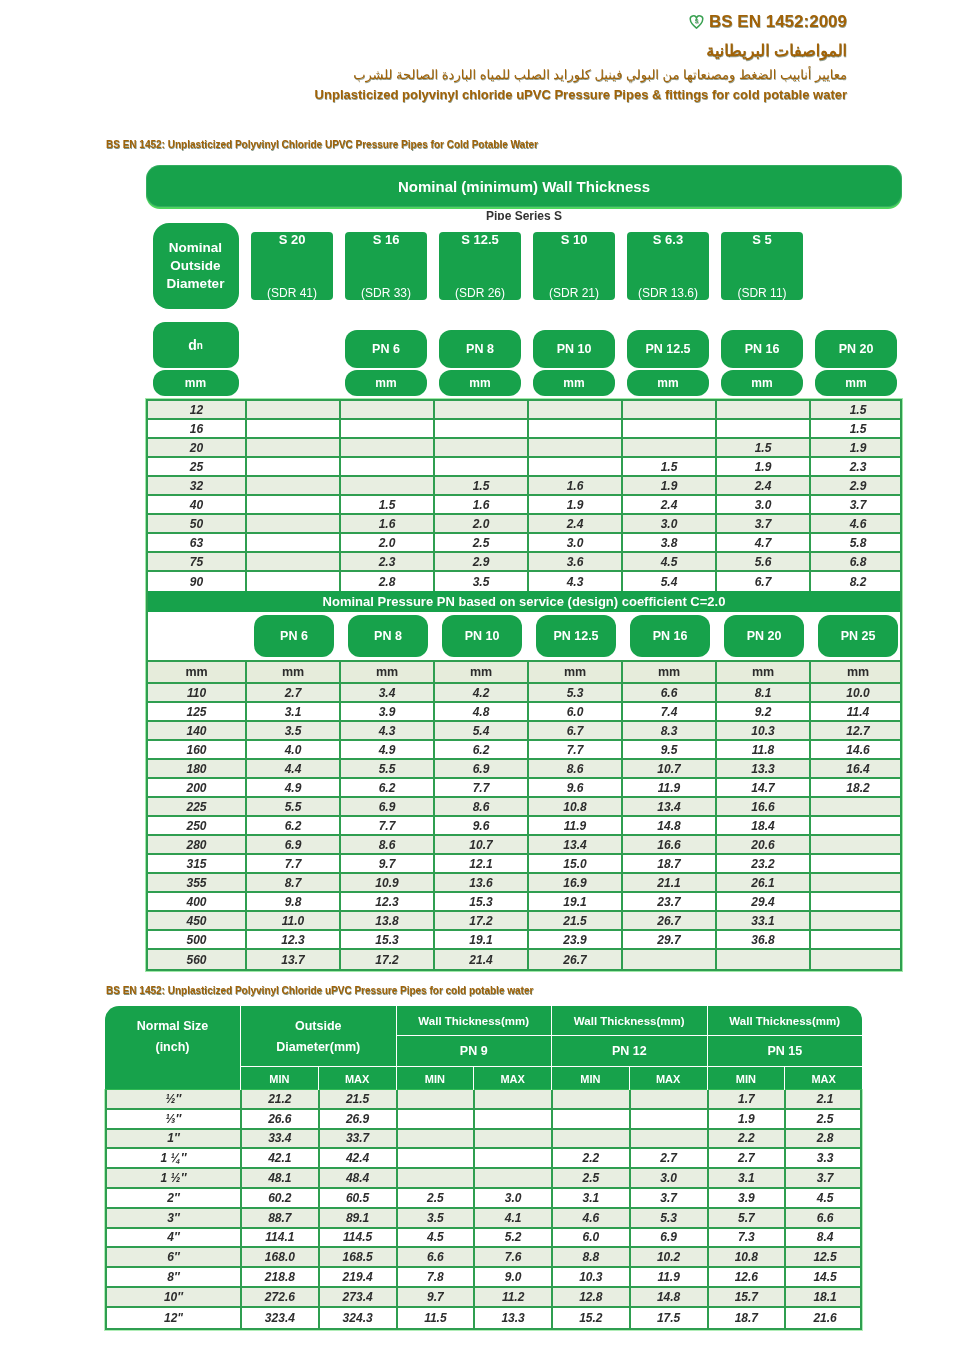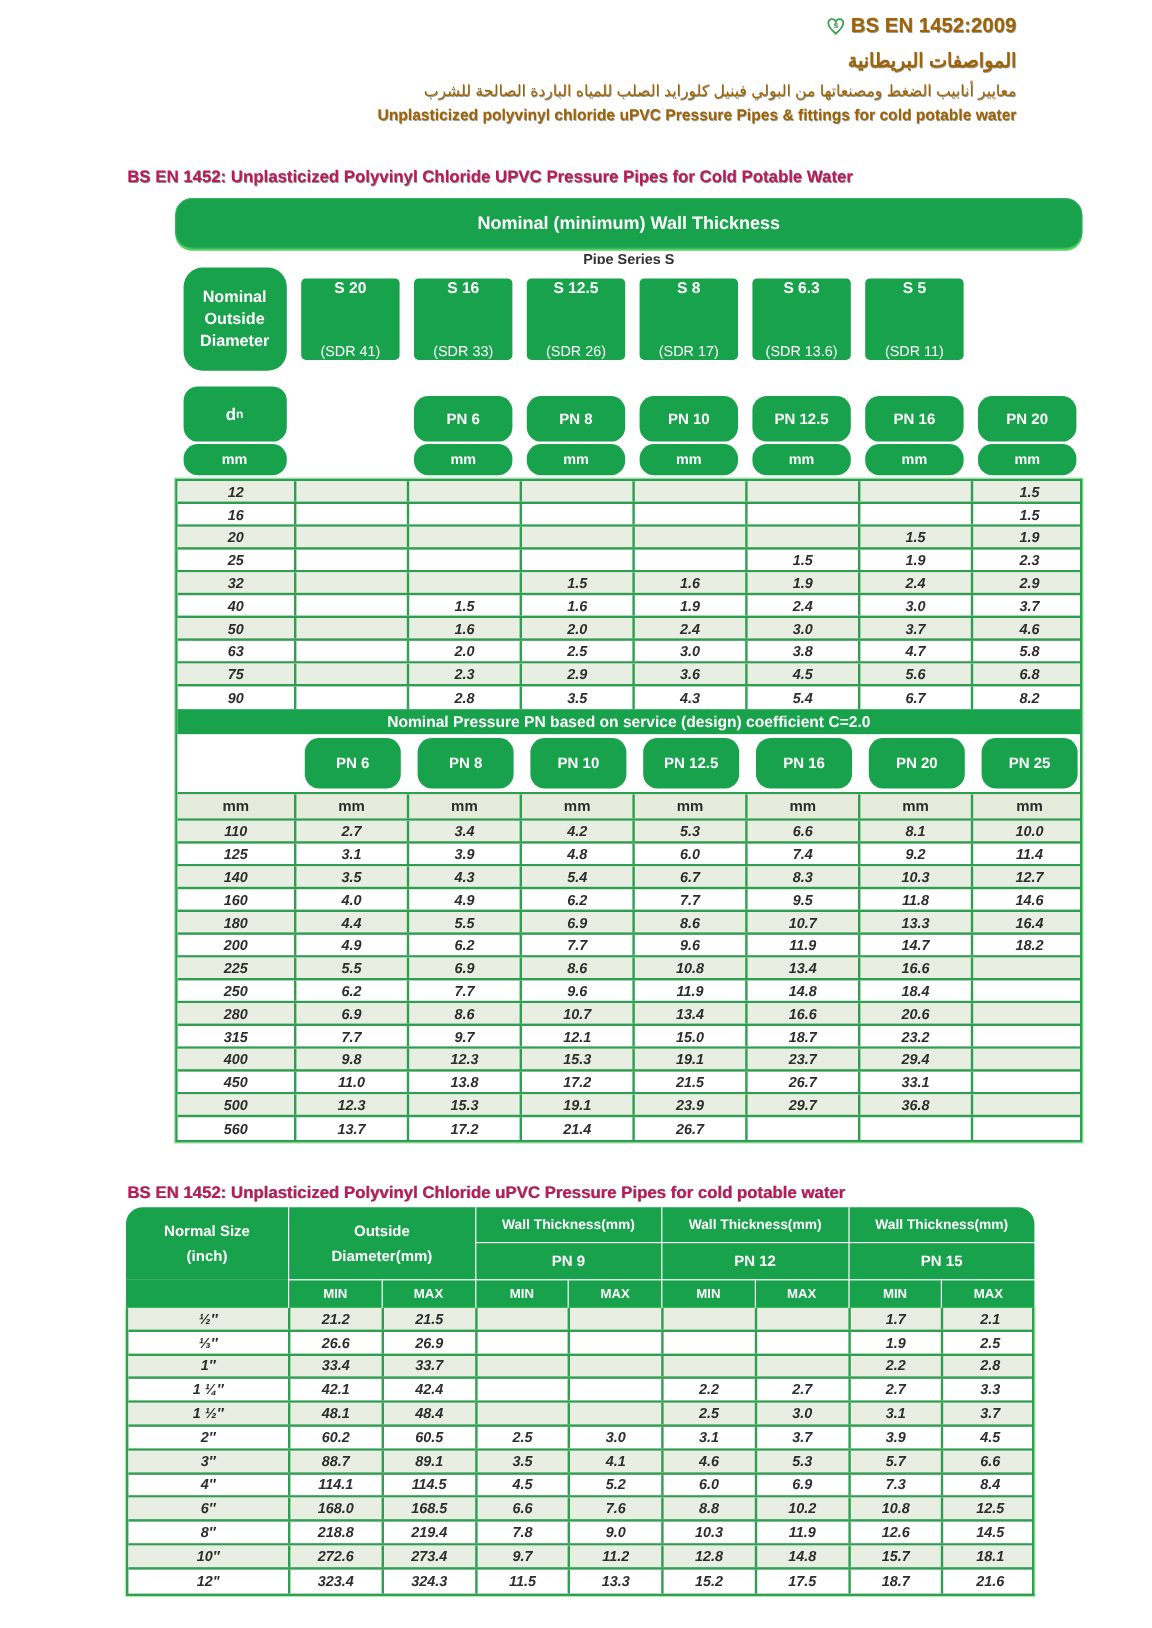--- a/index.html
+++ b/index.html
@@ -18,21 +18,21 @@
   
   .top-right{position:absolute;top:12px;right:113px;text-align:right;color:#a16207;
     text-shadow:0.5px 0.5px 0.5px rgba(20,50,25,.45);}
   .std-line{font-size:17px;font-weight:bold;display:flex;align-items:center;gap:5px;justify-content:flex-end;}
   .kitemark{width:15px;height:15px;display:inline-block;}
   .ar-title{font-size:16px;font-weight:bold;margin-top:9px;direction:rtl;}
   .ar-sub{font-size:13px;margin-top:7px;direction:rtl;}
   .en-sub{font-size:13px;font-weight:bold;margin-top:5px;}
 
   
-  .sec-heading{position:absolute;left:106px;font-size:14px;font-weight:bold;color:#be185d;
+  .sec-heading{position:absolute;left:106px;font-size:10px;font-weight:bold;color:#a16207;
     text-shadow:0.6px 0.6px 0 rgba(25,60,35,.55);}
   #heading1{top:139px;}
   #heading2{top:985px;}
 
   
   .sec1{position:absolute;left:105px;top:165px;width:756px;padding-left:41px;}
   .banner1{height:42px;background:var(--green);border-radius:14px;display:flex;align-items:center;
     justify-content:center;color:#fff;font-weight:bold;font-size:15px;
     box-shadow:0 2px 0 var(--bright), inset 0 0 0 1px rgba(255,255,255,.12);}
   .series-cap{height:11px;overflow:hidden;text-align:center;font-size:12px;font-weight:bold;
@@ -146,22 +146,22 @@
         </div>
       </div>
       <div class="cell">
         <div class="s-badge">
           <div class="bl0">S 12.5</div>
           <div class="bl1">(SDR 26)</div>
         </div>
       </div>
       <div class="cell">
         <div class="s-badge">
-          <div class="bl0">S 8</div>
-          <div class="bl1">(SDR 17)</div>
+          <div class="bl0">S 10</div>
+          <div class="bl1">(SDR 21)</div>
         </div>
       </div>
       <div class="cell">
         <div class="s-badge">
           <div class="bl0">S 6.3</div>
           <div class="bl1">(SDR 13.6)</div>
         </div>
       </div>
       <div class="cell">
         <div class="s-badge">
@@ -450,20 +450,30 @@
           <div class="cell"></div>
         </div>
         <div class="trow">
           <div class="cell">315</div>
           <div class="cell">7.7</div>
           <div class="cell">9.7</div>
           <div class="cell">12.1</div>
           <div class="cell">15.0</div>
           <div class="cell">18.7</div>
           <div class="cell">23.2</div>
+          <div class="cell"></div>
+        </div>
+        <div class="trow">
+          <div class="cell">355</div>
+          <div class="cell">8.7</div>
+          <div class="cell">10.9</div>
+          <div class="cell">13.6</div>
+          <div class="cell">16.9</div>
+          <div class="cell">21.1</div>
+          <div class="cell">26.1</div>
           <div class="cell"></div>
         </div>
         <div class="trow">
           <div class="cell">400</div>
           <div class="cell">9.8</div>
           <div class="cell">12.3</div>
           <div class="cell">15.3</div>
           <div class="cell">19.1</div>
           <div class="cell">23.7</div>
           <div class="cell">29.4</div>

